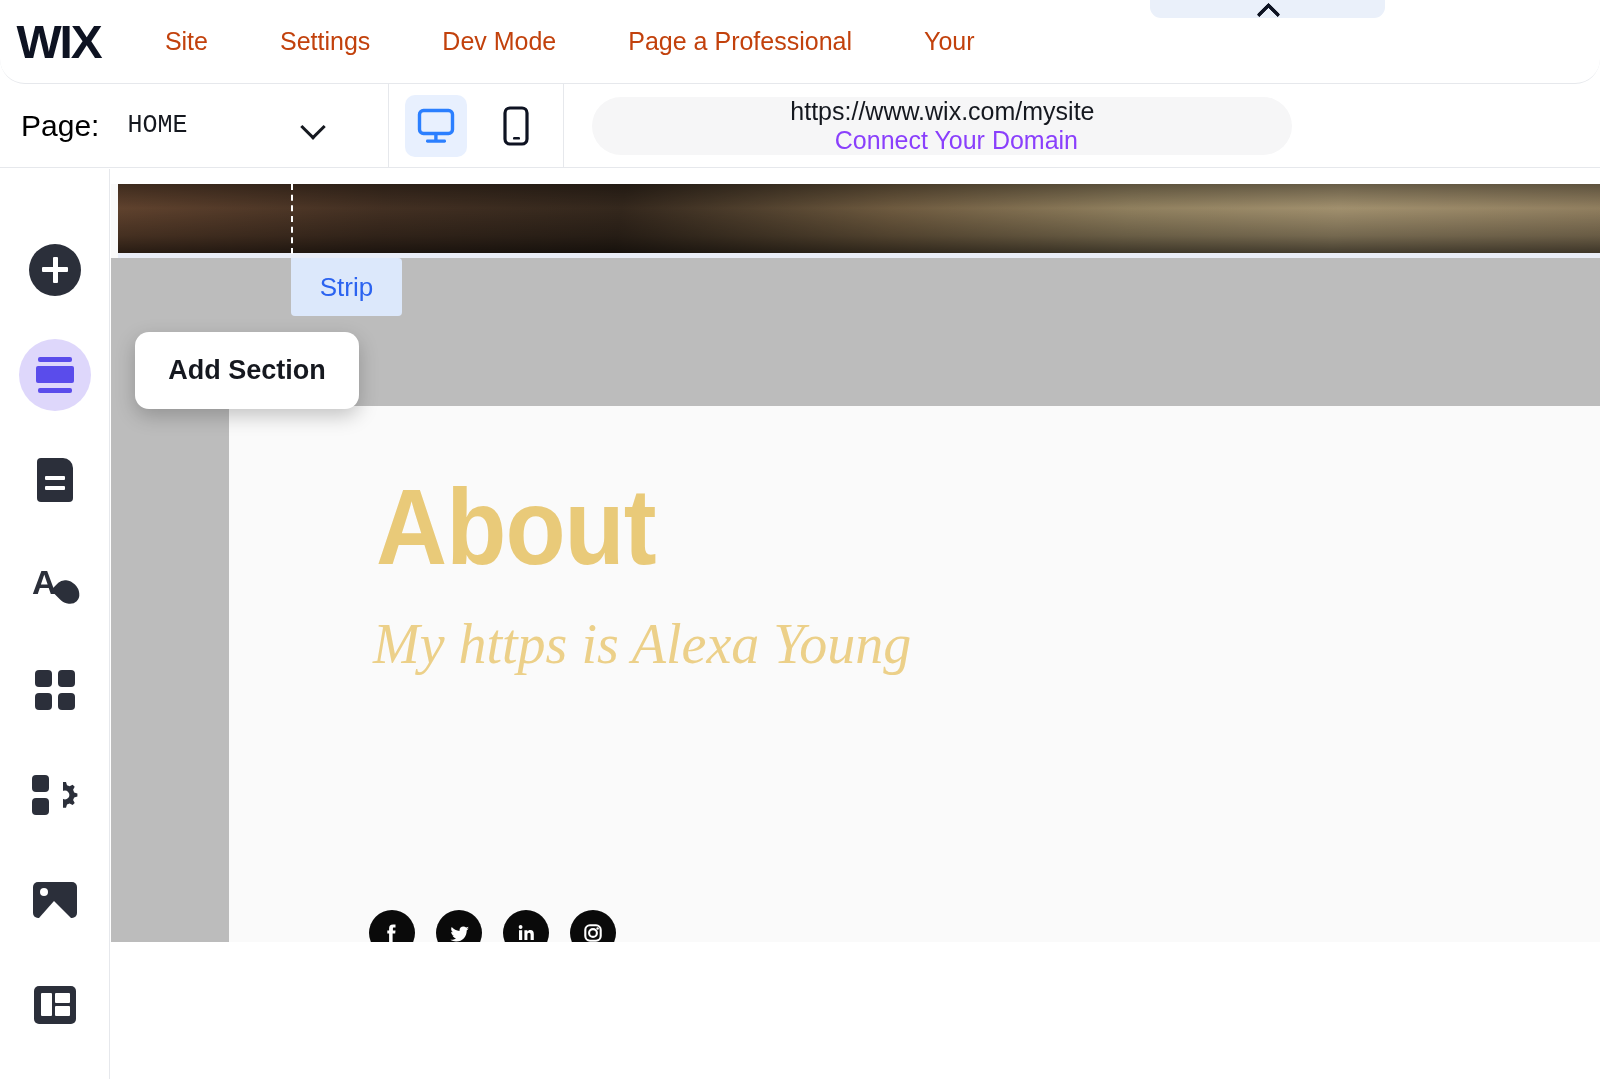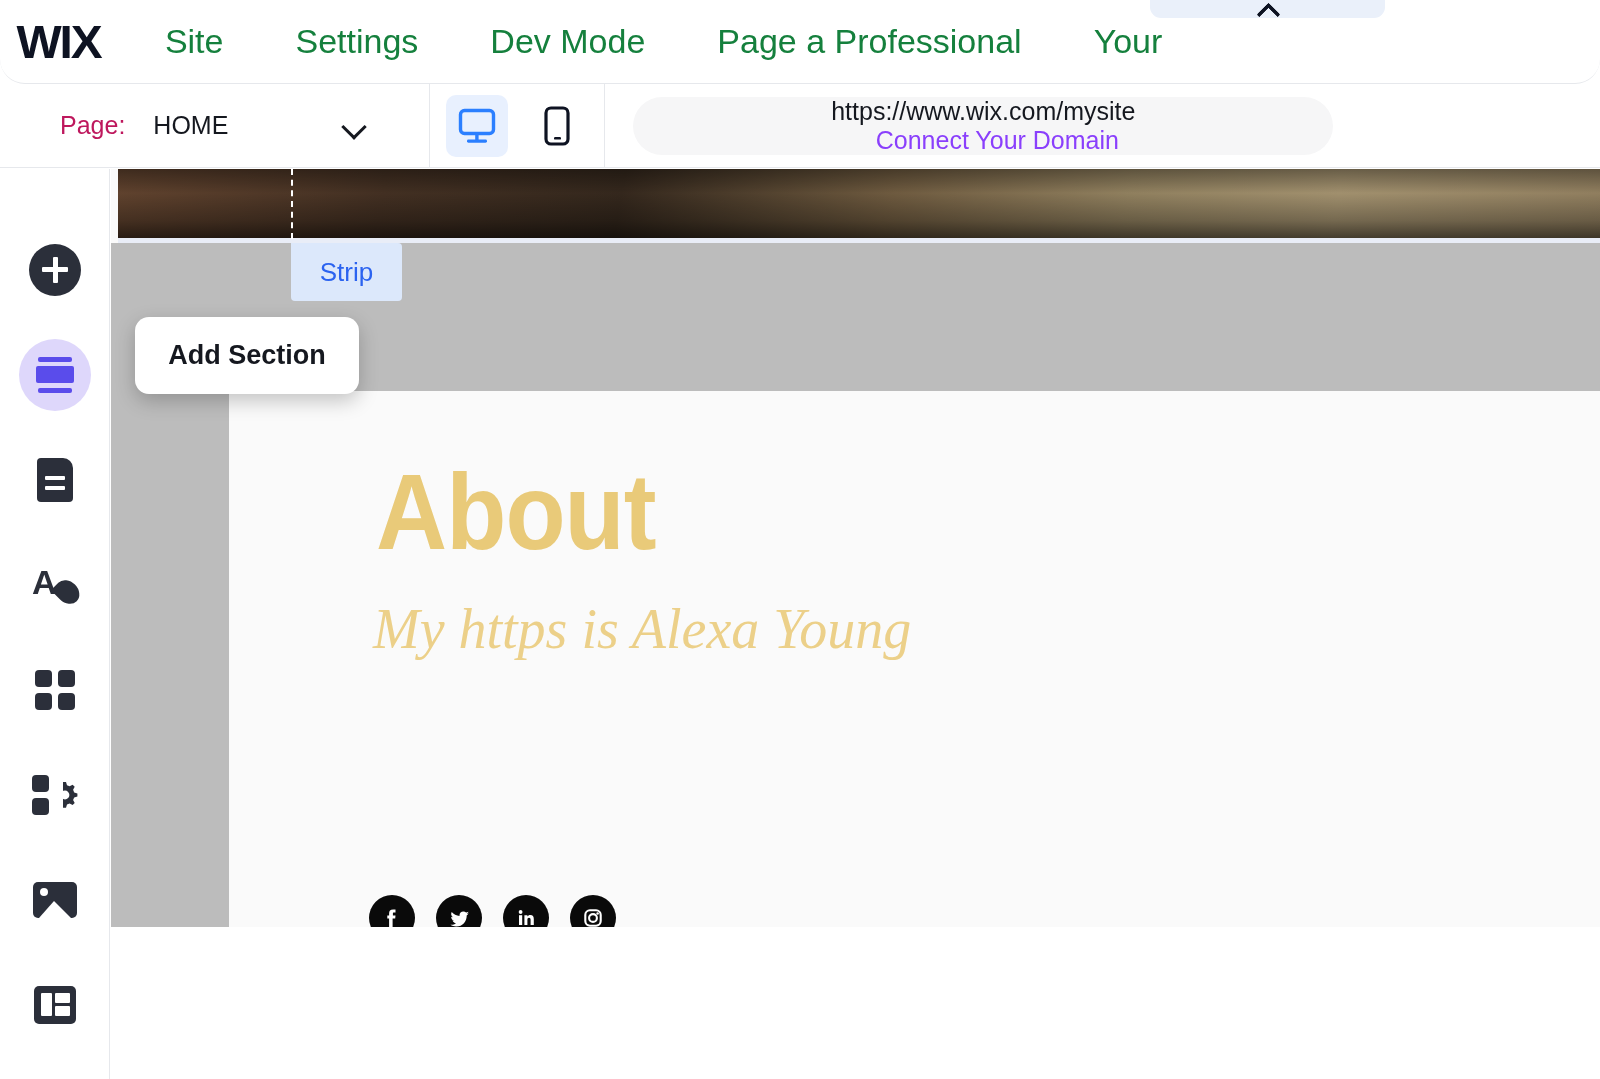--- a/index.html
+++ b/index.html
@@ -34,22 +34,22 @@
     margin-right: 56px;
     font-family: "Liberation Sans", sans-serif;
     font-weight: 700;
     font-size: 46px;
     letter-spacing: -2px;
     color: #0e1322;
     line-height: 1;
     transform: scaleX(1.04);
   }
   .menu-item {
-    font-size: 34px;
-    color: #15803d;
+    font-size: 25px;
+    color: #c2410c;
     padding: 6px 10px;
     margin-right: 52px;
     white-space: nowrap;
     cursor: pointer;
   }
   .menu-item:last-of-type { margin-right: 0; }
 
   
   .collapse-panel {
     position: absolute;
@@ -83,28 +83,29 @@
     position: absolute;
     left: 0; top: 84px;
     width: 1600px; height: 84px;
     background: #ffffff;
     border-bottom: 1px solid #e6e8ec;
     display: flex;
     align-items: center;
     z-index: 38;
   }
   .page-label {
-    margin-left: 60px;
-    font-size: 25px;
-    color: #be185d;
+    margin-left: 21px;
+    font-size: 30px;
+    color: #000000;
   }
   .page-value {
     margin-left: 28px;
     font-size: 25px;
     color: #15181f;
+    font-family: Liberation Mono, monospace;
   }
   .page-caret {
     margin-left: 114px;
     width: 26px; height: 16px;
     position: relative;
     cursor: pointer;
   }
   .page-caret::before {
     content: "";
     position: absolute;
@@ -315,21 +316,21 @@
     grid-template-columns: 11px 15px;
     grid-template-rows: 10px 10px;
     gap: 3px;
   }
   .table-glyph span { background: #ffffff; border-radius: 1px; }
   .table-glyph span.tall { grid-row: span 2; }
 
   
   .canvas {
     position: absolute;
-    left: 111px; top: 169px;
+    left: 111px; top: 184px;
     width: 1489px;
     height: 758px;
     background: #fafafa;
     overflow: hidden;
     z-index: 10;
   }
   .photo-strip {
     position: absolute;
     left: 7px; top: 0;
     width: 1482px; height: 69px;

